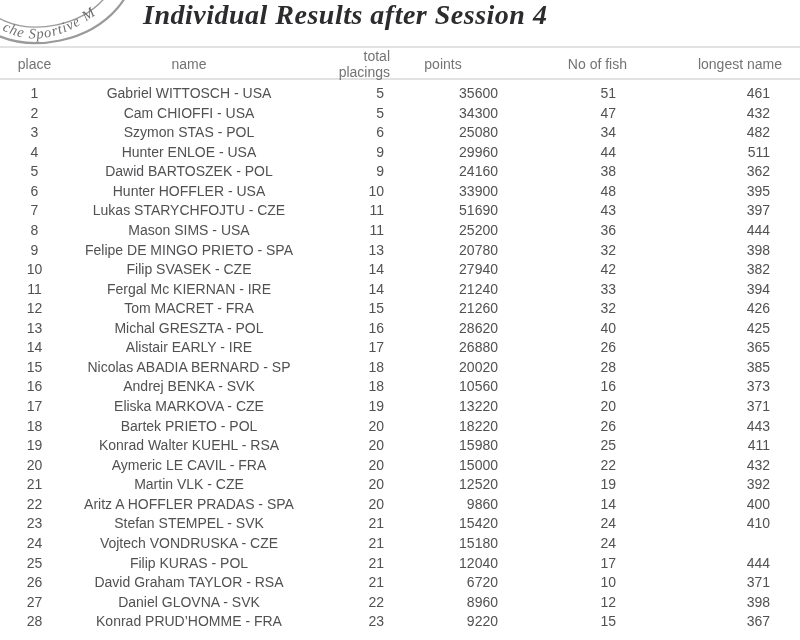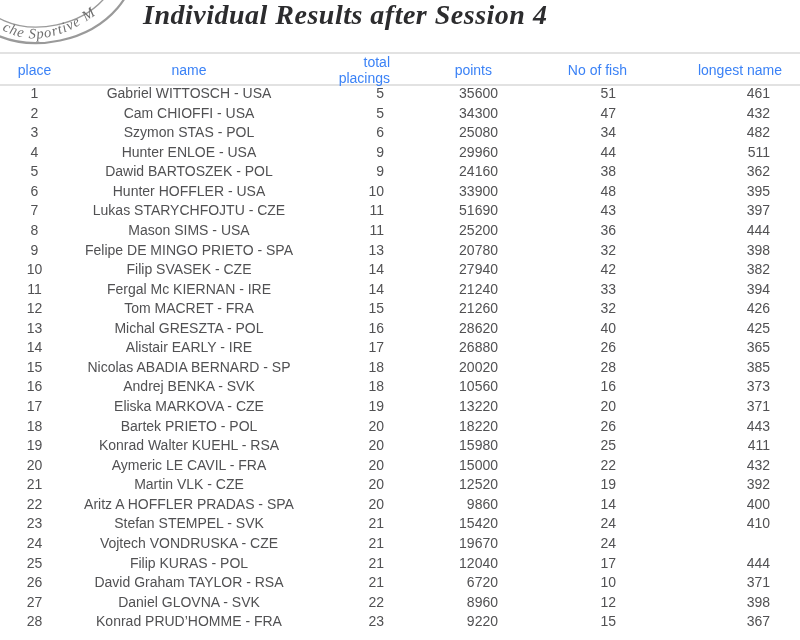--- a/index.html
+++ b/index.html
@@ -7,38 +7,38 @@
     position:relative;width:800px;height:640px;background:#ffffff;overflow:hidden;
     font-family:"Liberation Sans",sans-serif;color:#515153;
   }
   .logo{position:absolute;left:0;top:0;}
   .title{
     position:absolute;left:143px;top:-6px;margin:0;white-space:nowrap;
     font-family:"Liberation Serif",serif;font-style:italic;font-weight:bold;
     font-size:28px;line-height:42px;color:#2c2c2e;letter-spacing:0.5px;
   }
   .thead{
-    position:absolute;top:52px;left:0;width:800px;height:34px;box-sizing:border-box;
+    position:absolute;top:46px;left:0;width:800px;height:34px;box-sizing:border-box;
     border-top:2px solid #e2e2e2;border-bottom:2px solid #e2e2e2;
     display:grid;grid-template-columns:69px 240px 85px 106px 128px 172px;
-    align-items:center;font-size:14px;color:#3b82f6;background:#ffffff;
+    align-items:center;font-size:14px;color:#737373;background:#ffffff;
   }
   .tbody{position:absolute;top:76px;left:0;width:800px;padding-top:8px;}
   .row{
     display:grid;grid-template-columns:69px 240px 85px 106px 128px 172px;
     height:19.57px;line-height:19.57px;font-size:14px;color:#515153;
   }
   .c-place{text-align:center;}
   .c-name{text-align:center;overflow:hidden;white-space:nowrap;}
   .c-placings{text-align:right;padding-right:10px;}
   .c-points{text-align:right;padding-right:2px;}
   .c-fish{text-align:right;padding-right:12px;}
   .c-longest{text-align:right;padding-right:30px;}
   .thead .c-placings{padding-right:4px;}
-  .thead .c-points{padding-right:8px;}
+  .thead .c-points{padding-right:8px;text-align:center;}
   .thead .c-fish{padding-right:1px;}
   .thead .c-longest{padding-right:18px;}
 </style>
 </head>
 <body>
 
 <div class="page">
 
   <svg class="logo" width="142" height="48" viewBox="0 0 142 48" aria-hidden="true">
     <g fill="none" stroke="#9a9a9a">
@@ -244,21 +244,21 @@
         <span class="c-name">Stefan STEMPEL - SVK</span>
         <span class="c-placings">21</span>
         <span class="c-points">15420</span>
         <span class="c-fish">24</span>
         <span class="c-longest">410</span>
       </div>
       <div class="row">
         <span class="c-place">24</span>
         <span class="c-name">Vojtech VONDRUSKA - CZE</span>
         <span class="c-placings">21</span>
-        <span class="c-points">19670</span>
+        <span class="c-points">15180</span>
         <span class="c-fish">24</span>
       </div>
       <div class="row">
         <span class="c-place">25</span>
         <span class="c-name">Filip KURAS - POL</span>
         <span class="c-placings">21</span>
         <span class="c-points">12040</span>
         <span class="c-fish">17</span>
         <span class="c-longest">444</span>
       </div>

